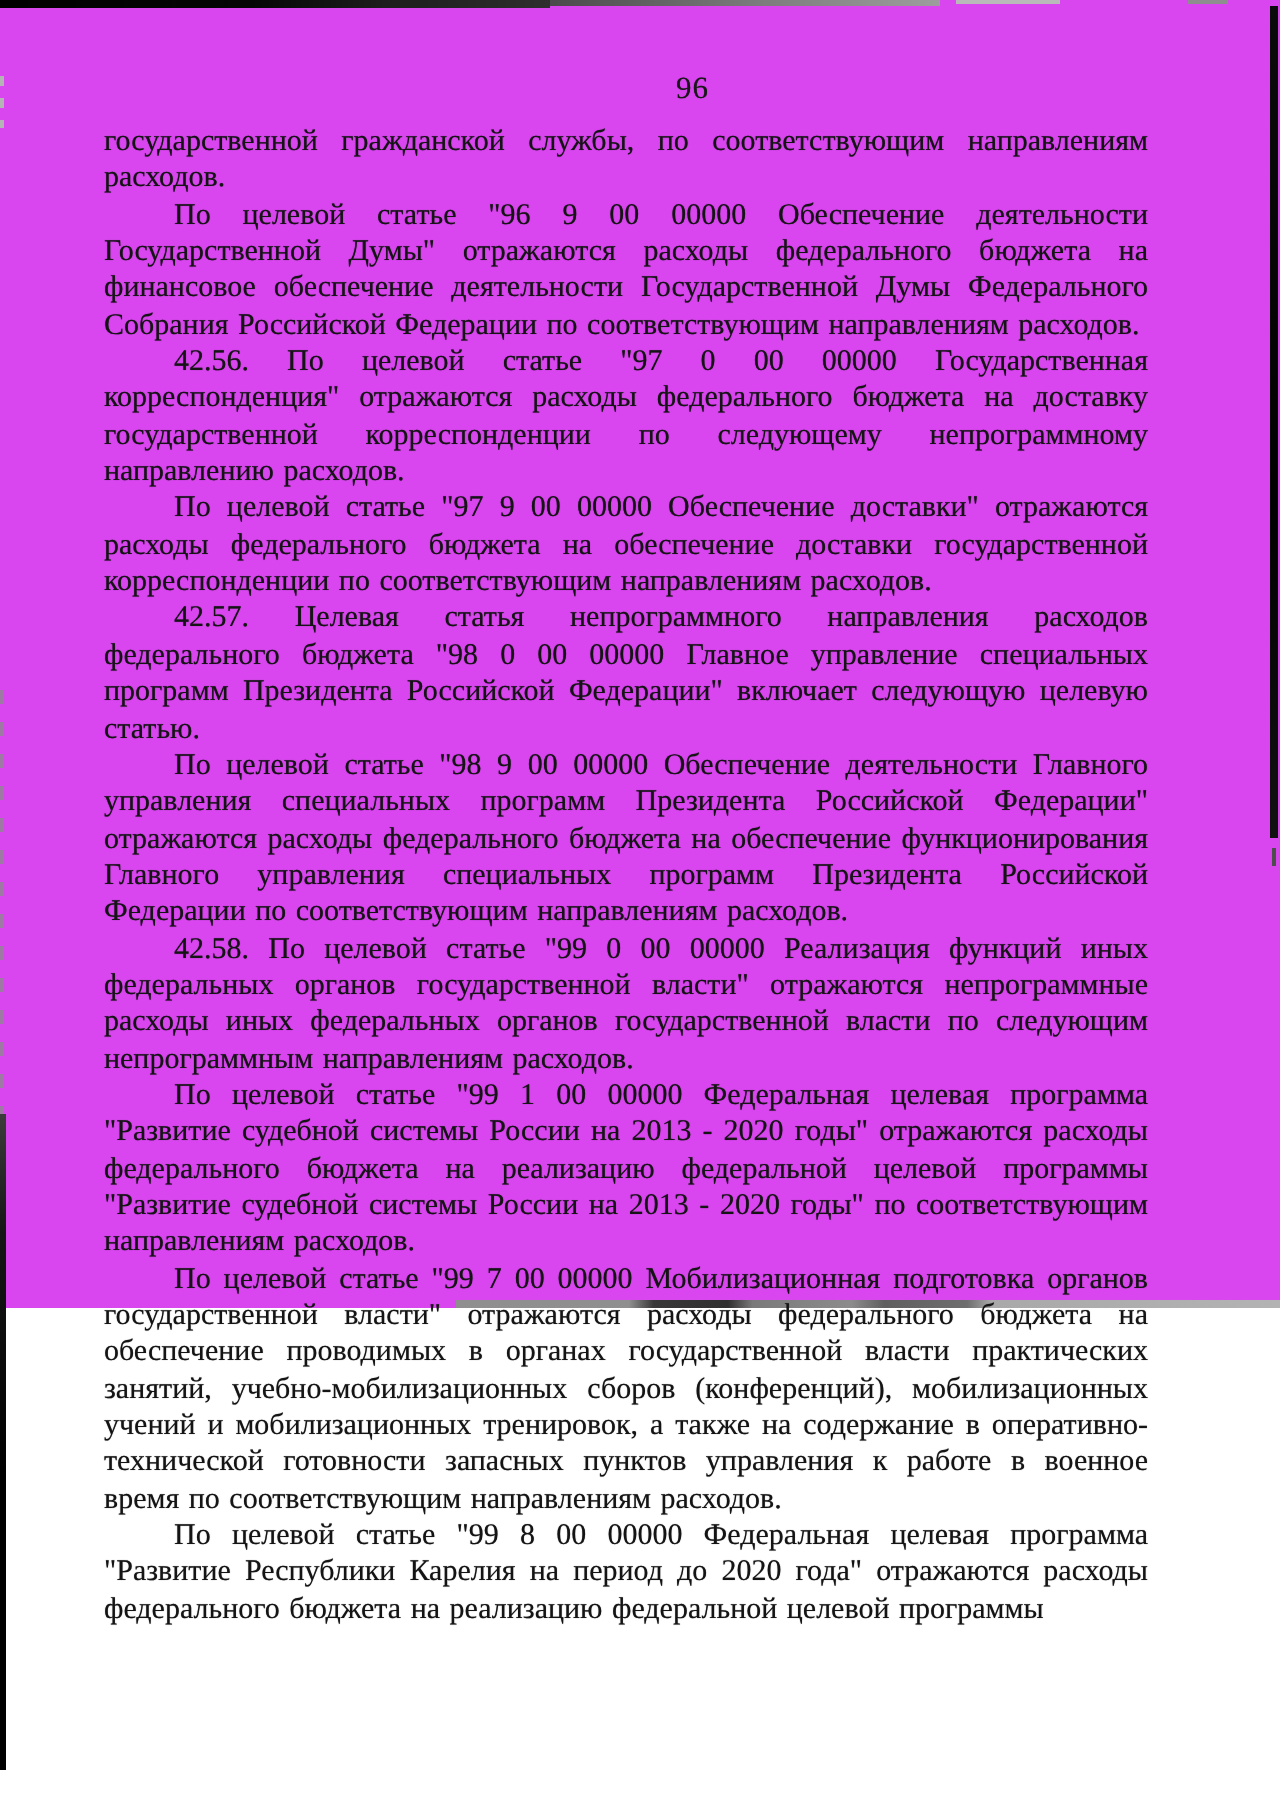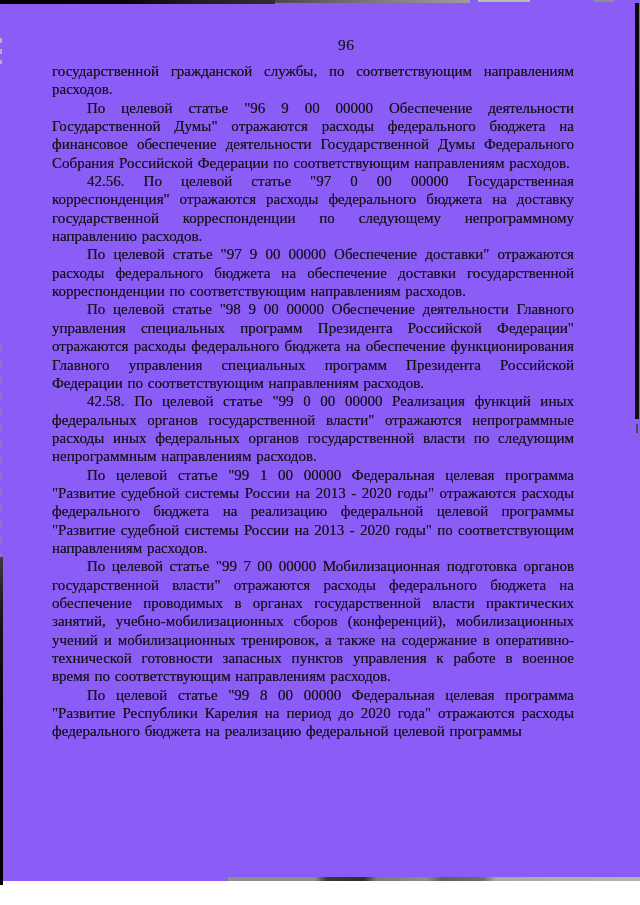--- a/index.html
+++ b/index.html
@@ -6,22 +6,22 @@
     margin: 0;
     padding: 0;
     width: 640px;
     height: 905px;
     background: #ffffff;
     overflow: hidden;
   }
   .page {
     position: relative;
     width: 640px;
-    height: 881px;
-    background: #8b5cf6;
+    height: 654px;
+    background: #d946ef;
     font-family: "Liberation Serif", serif;
     color: #141414;
   }
   .page-number {
     position: absolute;
     top: 36px;
     left: 338px;
     font-size: 15.5px;
     letter-spacing: 0.5px;
     color: #181818;
@@ -110,20 +110,21 @@
   <div class="artifact scan-line-left"></div>
   <div class="artifact scan-bar-bottom"></div>
 
   <div class="page-number">96</div>
 
   <div class="document-body">
       <p class="">государственной гражданской службы, по соответствующим направлениям расходов.</p>
       <p class="indented">По целевой статье "96 9 00 00000 Обеспечение деятельности Государственной Думы" отражаются расходы федерального бюджета на финансовое обеспечение деятельности Государственной Думы Федерального Собрания Российской Федерации по соответствующим направлениям расходов.</p>
       <p class="indented">42.56. По целевой статье "97 0 00 00000 Государственная корреспонденция" отражаются расходы федерального бюджета на доставку государственной корреспонденции по следующему непрограммному направлению расходов.</p>
       <p class="indented">По целевой статье "97 9 00 00000 Обеспечение доставки" отражаются расходы федерального бюджета на обеспечение доставки государственной корреспонденции по соответствующим направлениям расходов.</p>
+      <p class="indented">42.57. Целевая статья непрограммного направления расходов федерального бюджета "98 0 00 00000 Главное управление специальных программ Президента Российской Федерации" включает следующую целевую статью.</p>
       <p class="indented">По целевой статье "98 9 00 00000 Обеспечение деятельности Главного управления специальных программ Президента Российской Федерации" отражаются расходы федерального бюджета на обеспечение функционирования Главного управления специальных программ Президента Российской Федерации по соответствующим направлениям расходов.</p>
       <p class="indented">42.58. По целевой статье "99 0 00 00000 Реализация функций иных федеральных органов государственной власти" отражаются непрограммные расходы иных федеральных органов государственной власти по следующим непрограммным направлениям расходов.</p>
       <p class="indented">По целевой статье "99 1 00 00000 Федеральная целевая программа "Развитие судебной системы России на 2013 - 2020 годы" отражаются расходы федерального бюджета на реализацию федеральной целевой программы "Развитие судебной системы России на 2013 - 2020 годы" по соответствующим направлениям расходов.</p>
       <p class="indented">По целевой статье "99 7 00 00000 Мобилизационная подготовка органов государственной власти" отражаются расходы федерального бюджета на обеспечение проводимых в органах государственной власти практических занятий, учебно-мобилизационных сборов (конференций), мобилизационных учений и мобилизационных тренировок, а также на содержание в оперативно-технической готовности запасных пунктов управления к работе в военное время по соответствующим направлениям расходов.</p>
       <p class="indented">По целевой статье "99 8 00 00000 Федеральная целевая программа "Развитие Республики Карелия на период до 2020 года" отражаются расходы федерального бюджета на реализацию федеральной целевой программы</p>
     </div>
 
 </div>
 
 </body></html>

